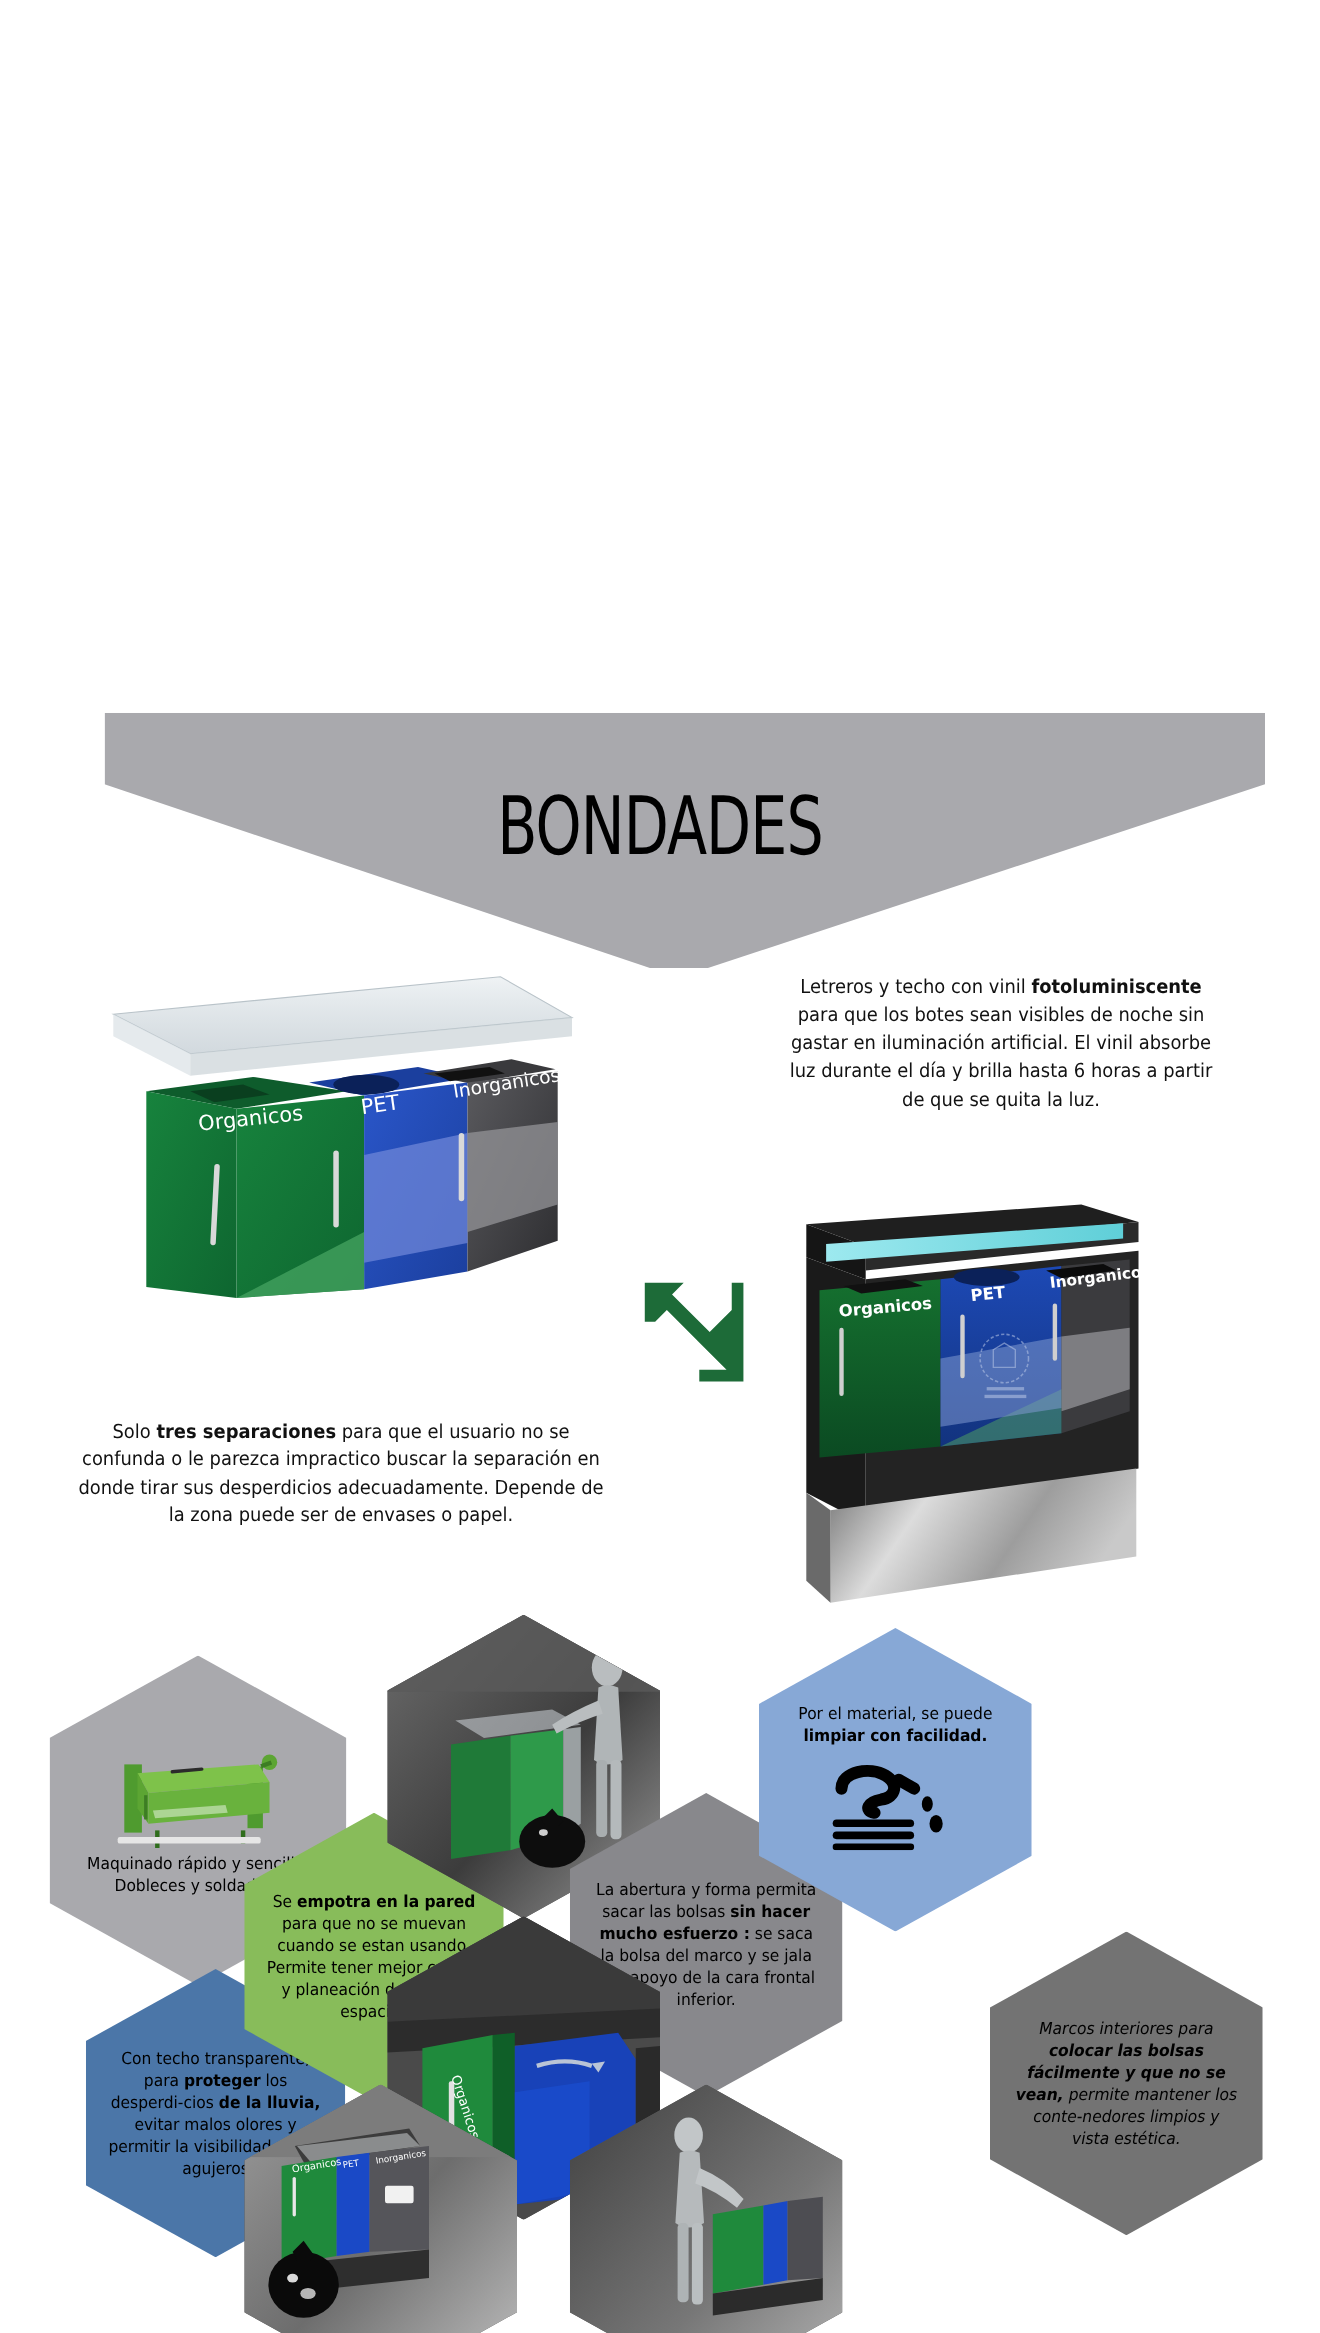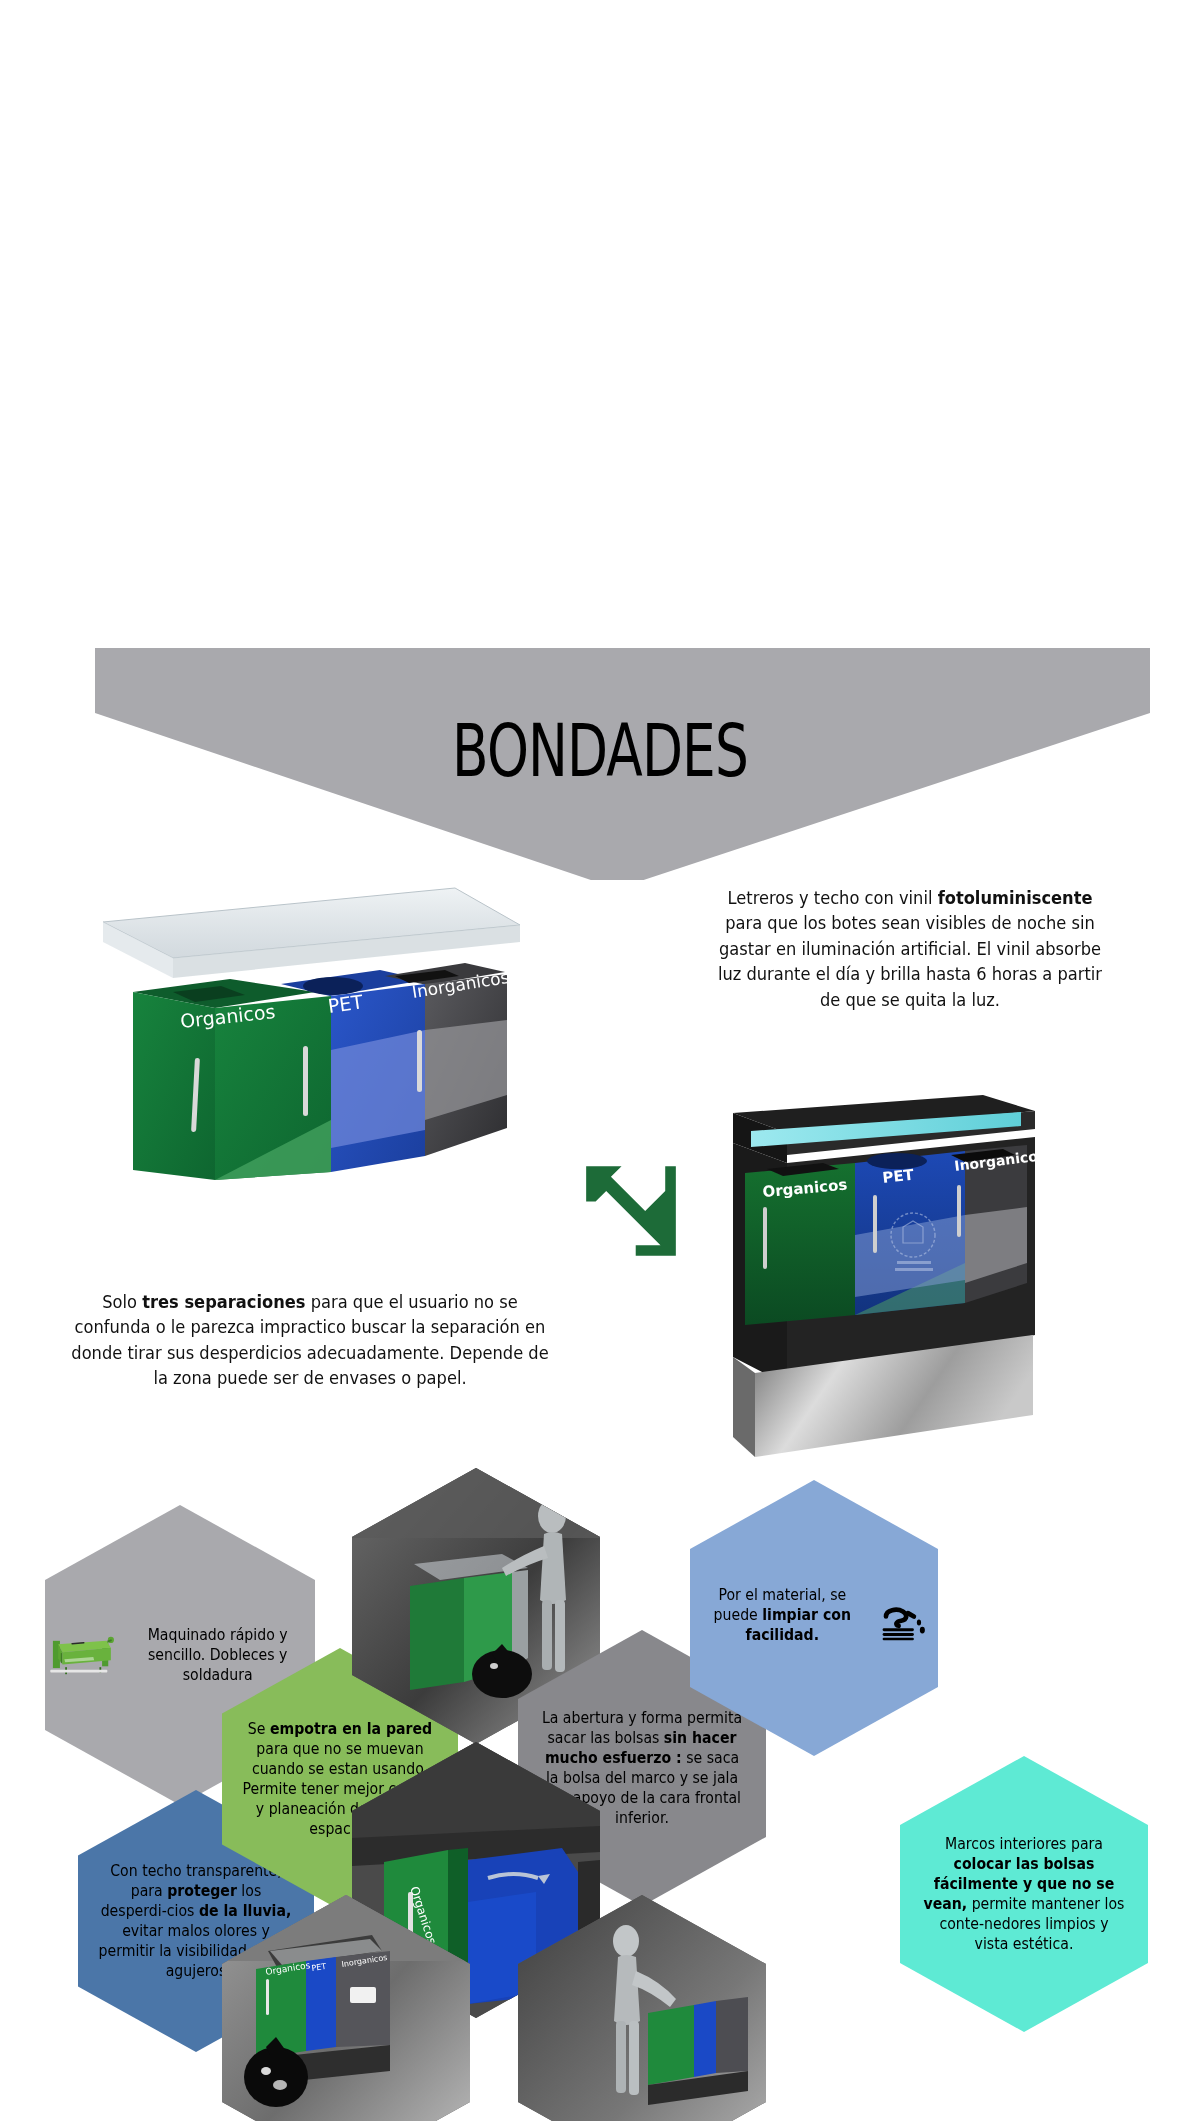--- a/index.html
+++ b/index.html
@@ -83,40 +83,40 @@
     height: 118px;
   }
 
   
   .hex {
     position: absolute;
     -webkit-clip-path: polygon(50% 0%, 100% 25%, 100% 75%, 50% 100%, 0% 75%, 0% 25%);
     clip-path: polygon(50% 0%, 100% 25%, 100% 75%, 50% 100%, 0% 75%, 0% 25%);
     box-sizing: border-box;
     display: flex;
-    flex-direction: row;
+    flex-direction: column;
     align-items: center;
     justify-content: center;
     overflow: hidden;
   }
   .hex-text {
     font-family: "DejaVu Sans", sans-serif;
     font-size: 15px;
     line-height: 1.34;
     text-align: center;
     color: #000;
     padding: 0 14px;
     transform: scaleX(0.94);
   }
   .hex-text b { font-weight: 700; }
 
   .hex-gray      { background: #a9a9ad; }
   .hex-blue      { background: #4b76a8; }
   .hex-green     { background: #88bc5a; }
-  .hex-green-dk  { background: #5eead4; }
+  .hex-green-dk  { background: #737373; font-style: italic; }
   .hex-lblue     { background: #87a8d6; }
   .hex-gray-md   { background: #88888c; }
 
   
   .hex-photo { background: #555; }
 
   
   .icon-clean { width: 150px; height: 86px; margin-top: 8px; }
   .machine-img { width: 170px; height: 96px; margin-bottom: 2px; }
 </style>

